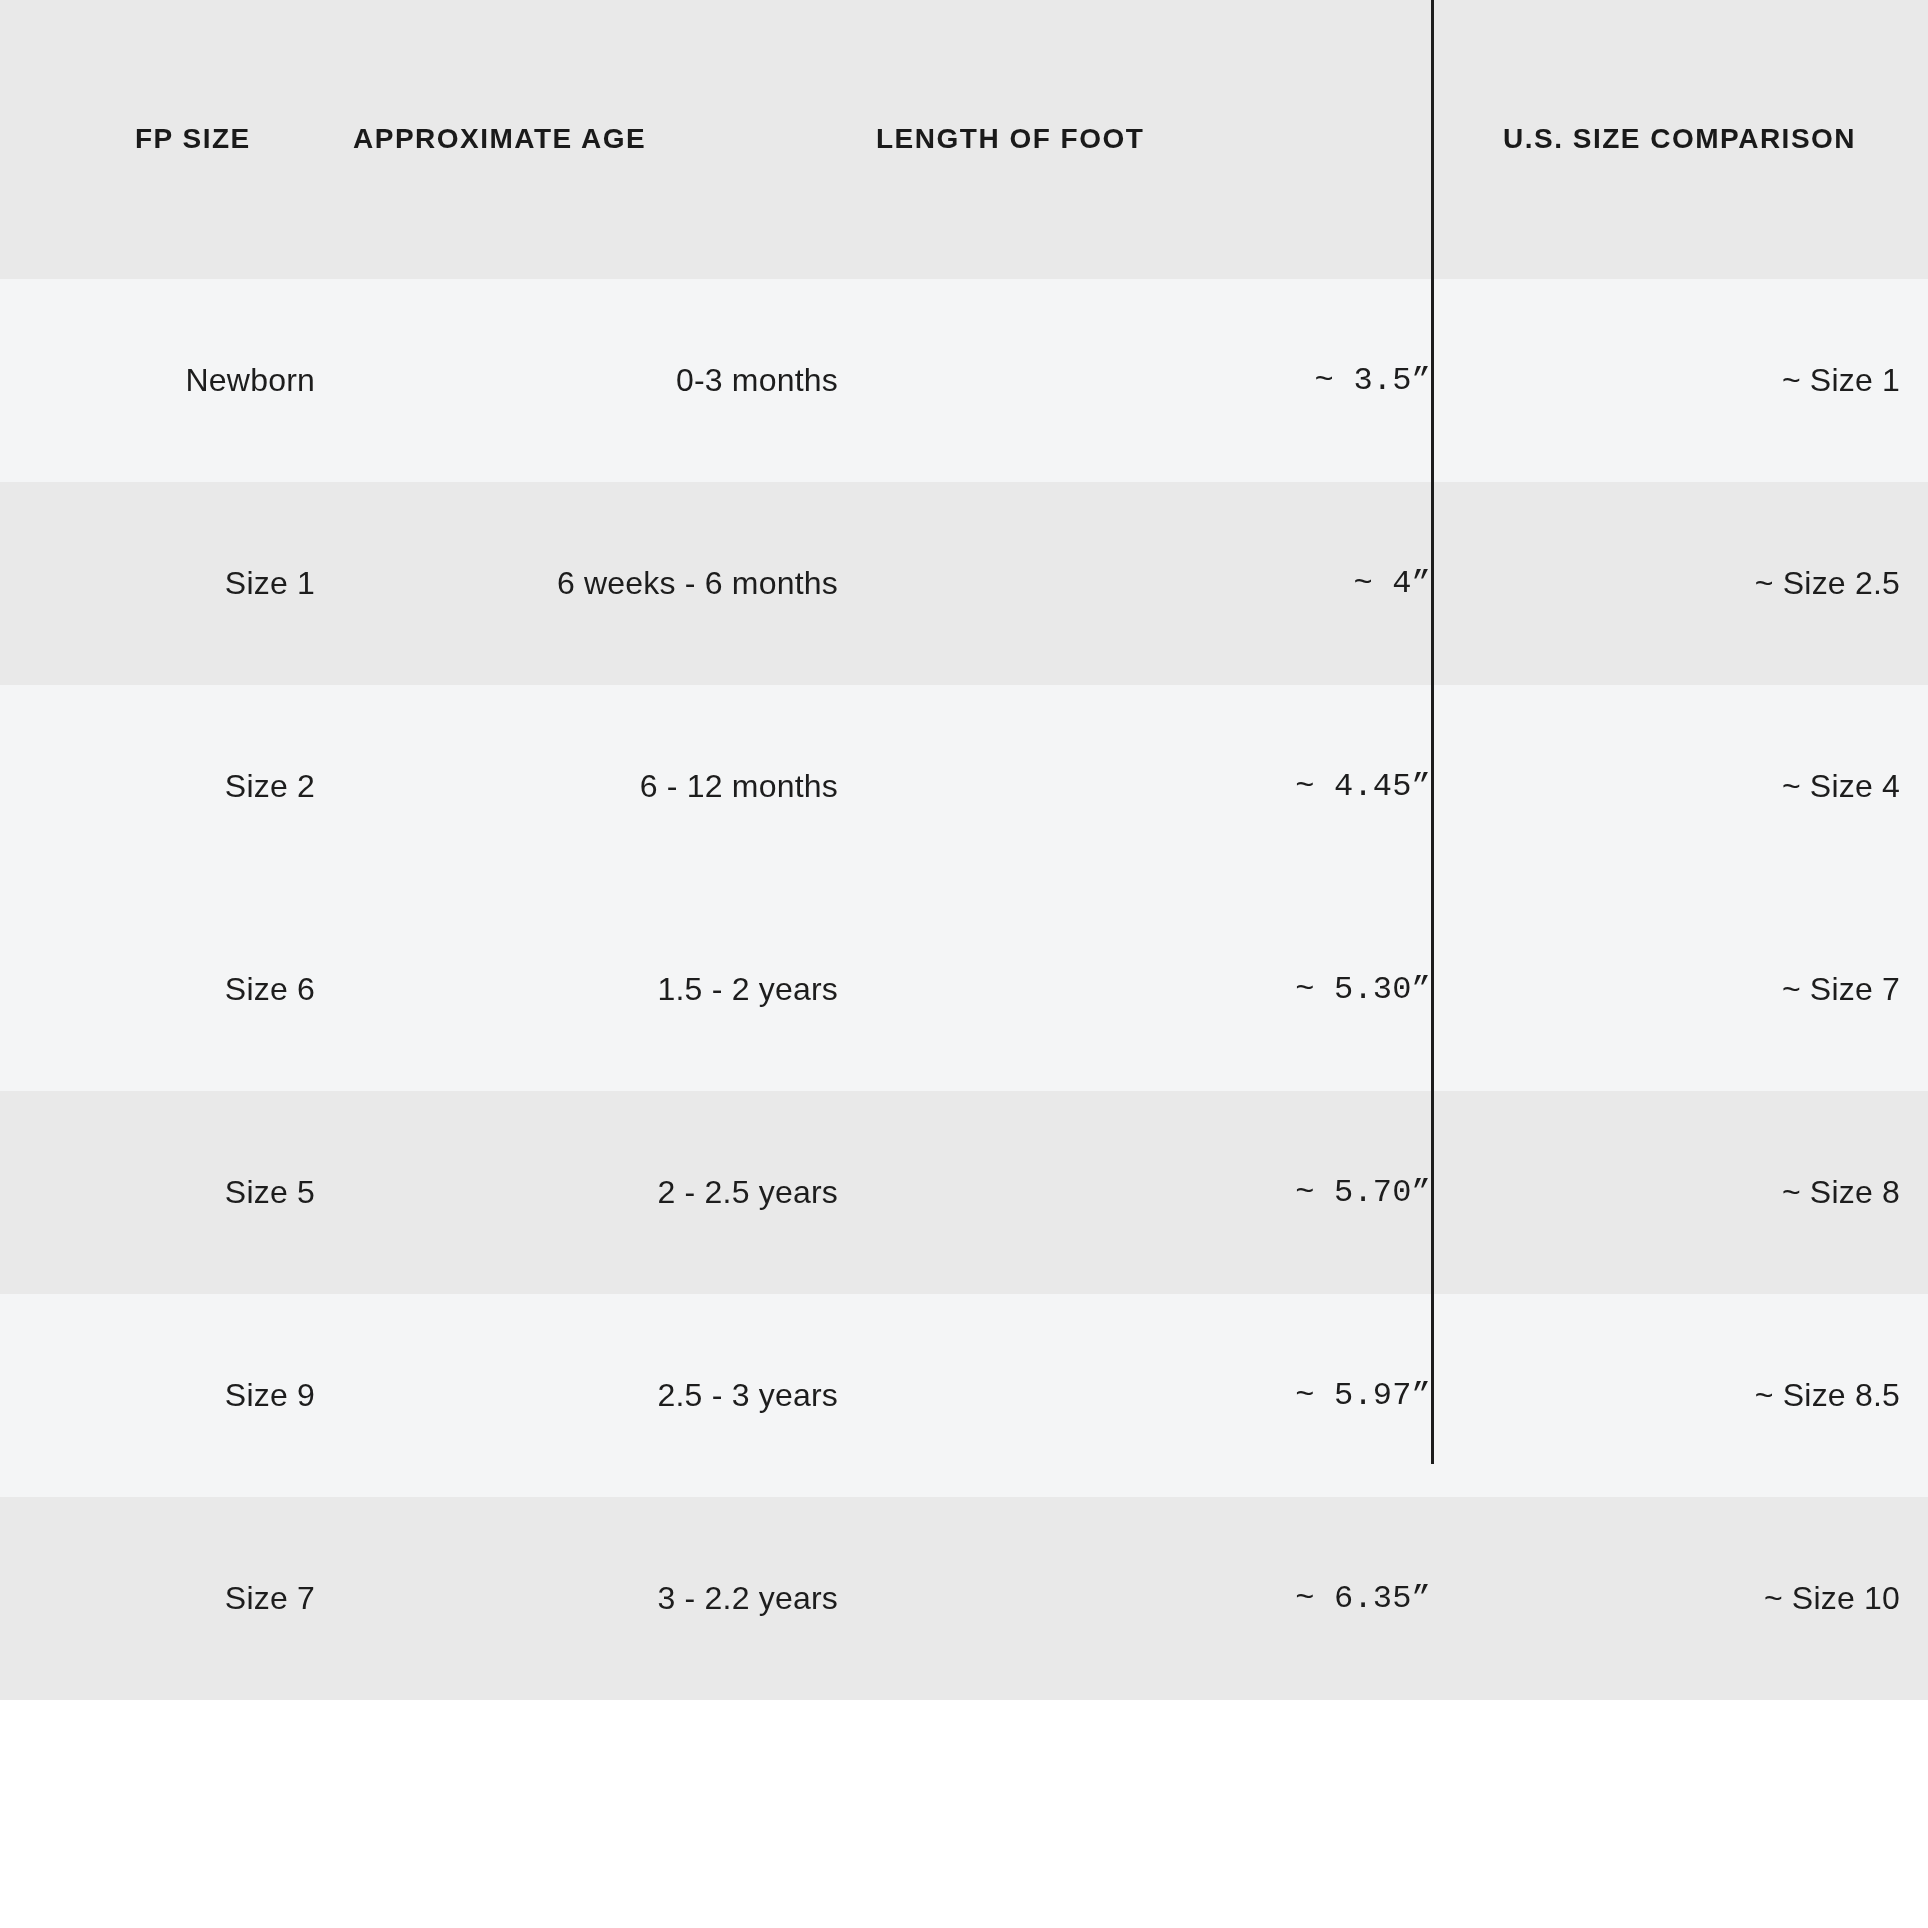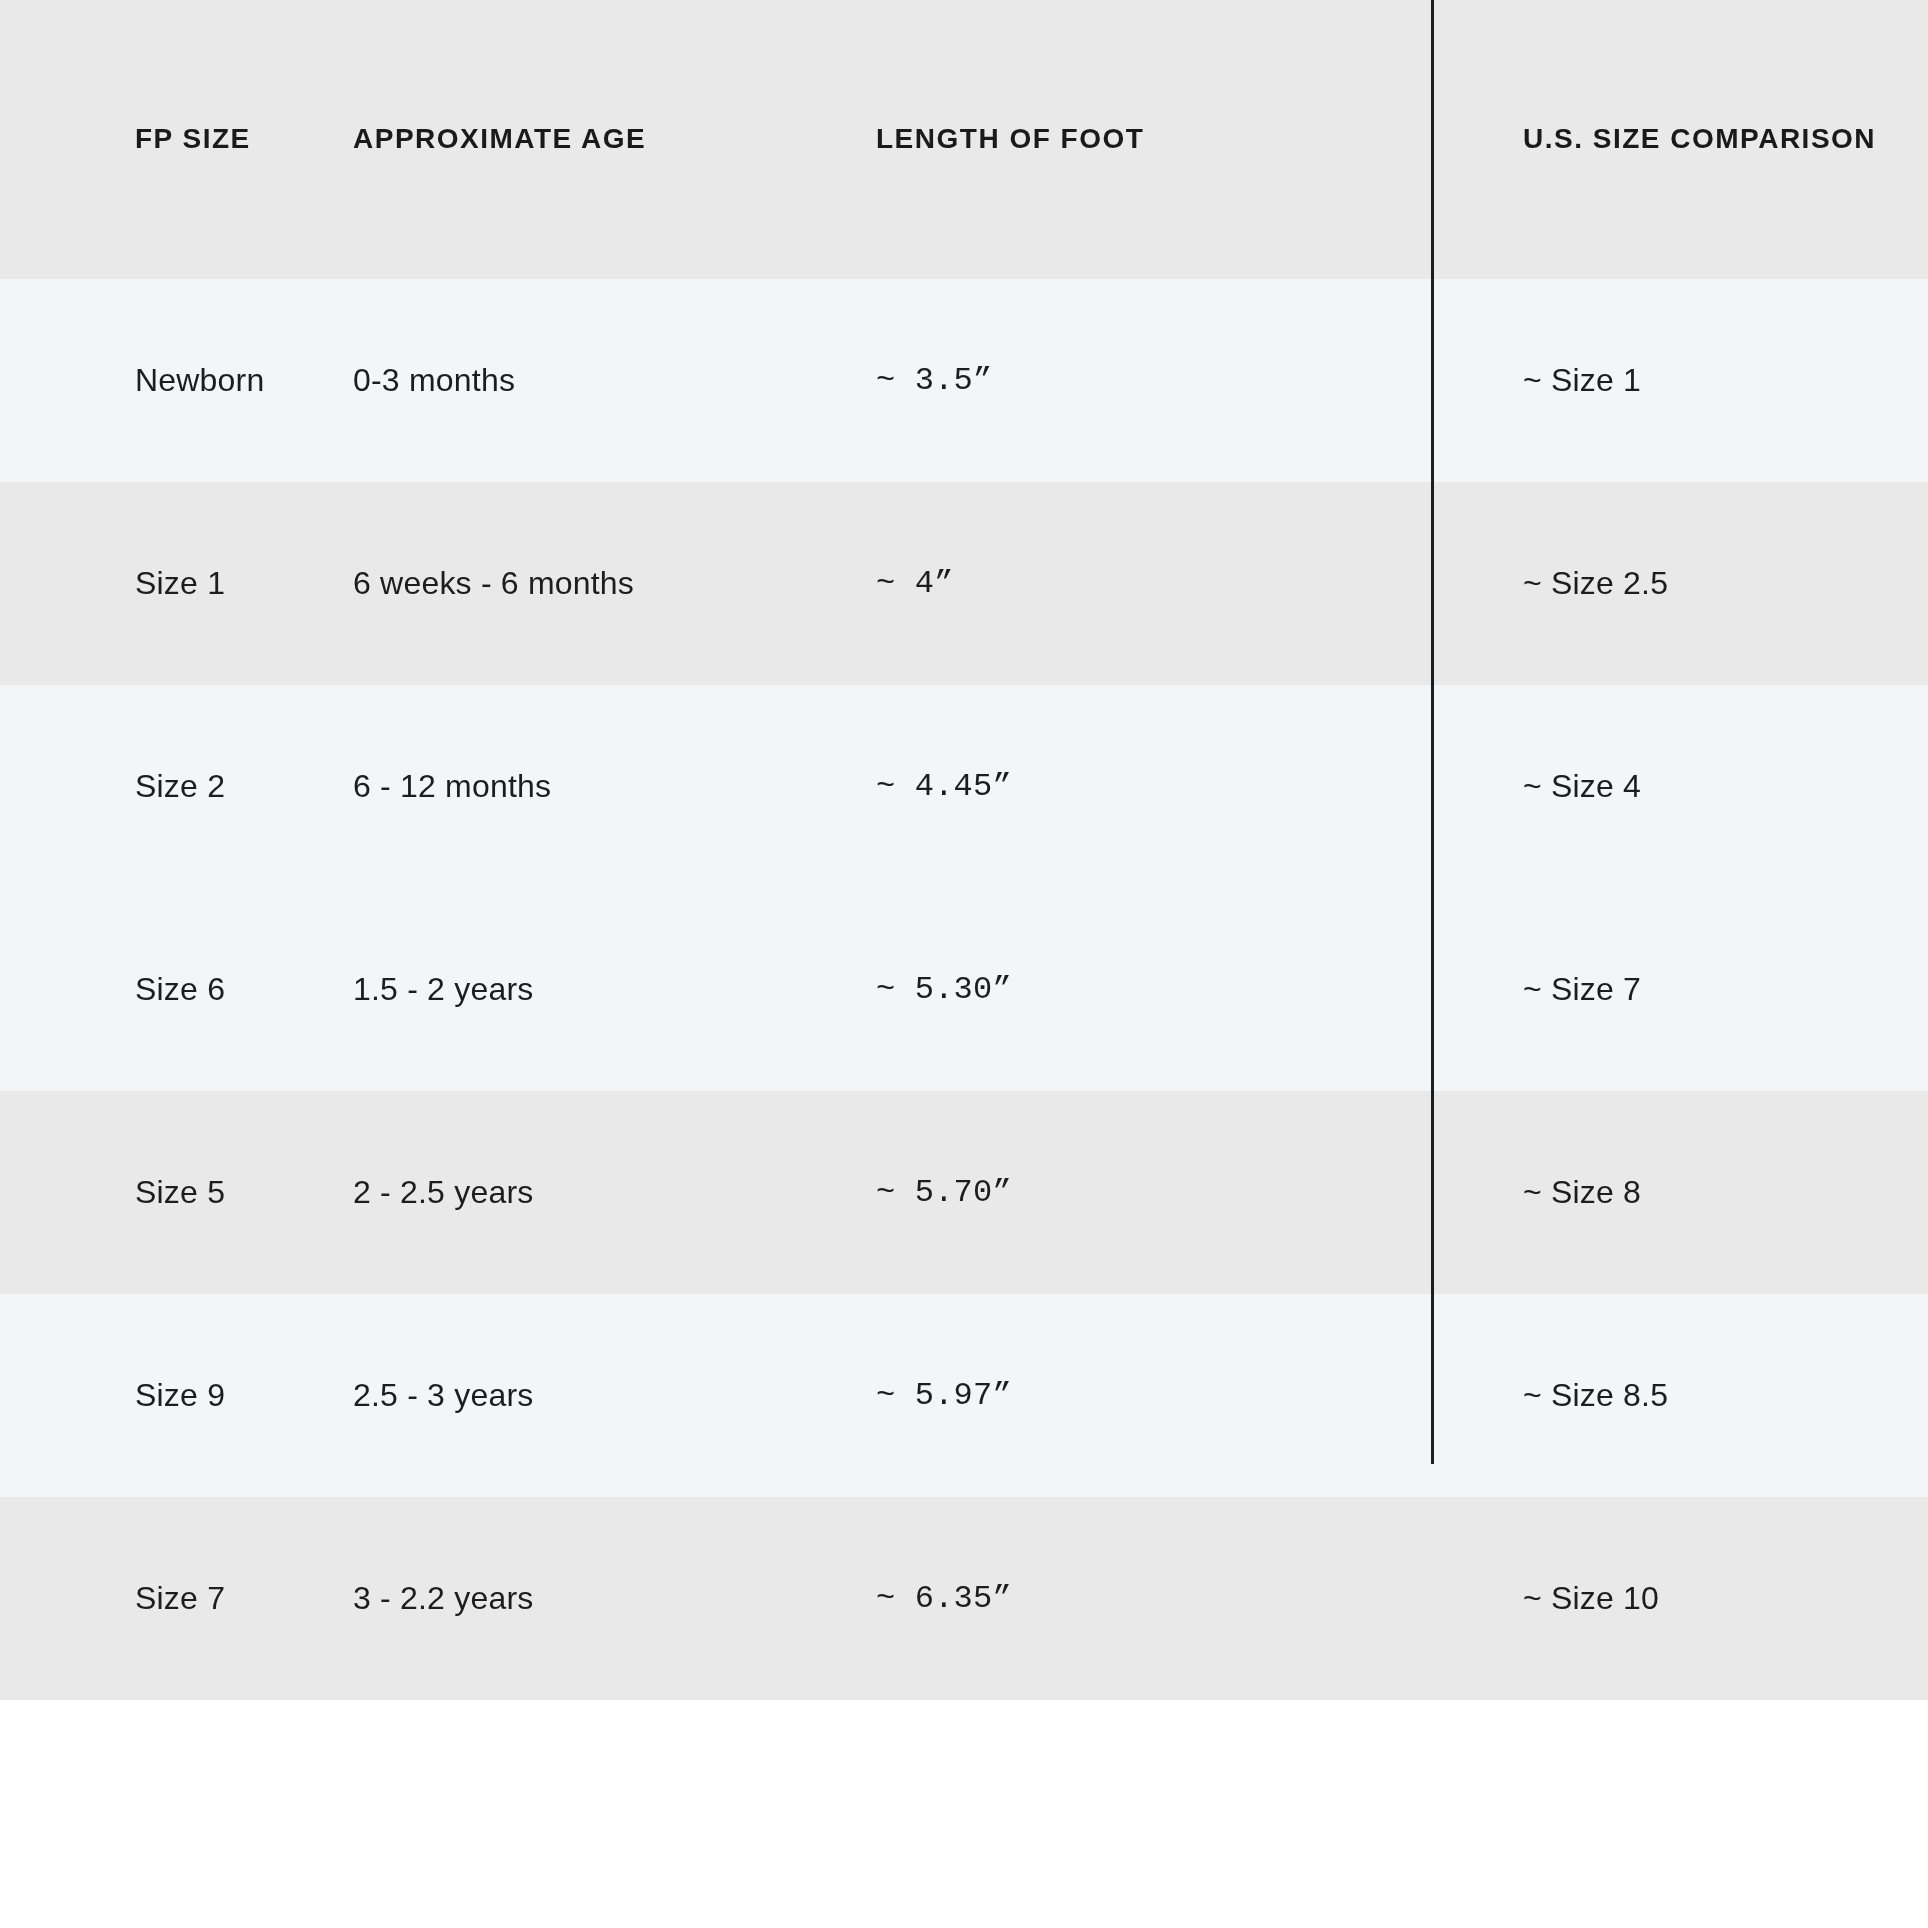--- a/index.html
+++ b/index.html
@@ -45,30 +45,30 @@
     font-weight: bold;
     letter-spacing: 1.5px;
     color: #1a1a1a;
     padding: 0;
     line-height: 1.45;
   }
 
   th.h-fp      { padding-left: 135px; }
   th.h-age     { padding-left: 38px; }
   th.h-length  { padding-left: 38px; }
-  th.h-us      { padding-left: 92px; padding-right: 28px; }
+  th.h-us      { padding-left: 72px; padding-right: 28px; }
 
   tbody tr.data-row {
     height: 203px;
   }
   tbody tr.row-light { background: #f4f5f6; }
   tbody tr.row-dark  { background: #e9e9e9; }
 
   tbody td {
-    text-align: left;
+    text-align: right;
     vertical-align: middle;
     font-size: 32px;
     font-weight: 400;
     color: #1d1d1d;
     padding: 0;
     letter-spacing: 0.2px;
   }
 
   td.c-fp     { padding-left: 135px; }
   td.c-age    { padding-left: 38px; }

